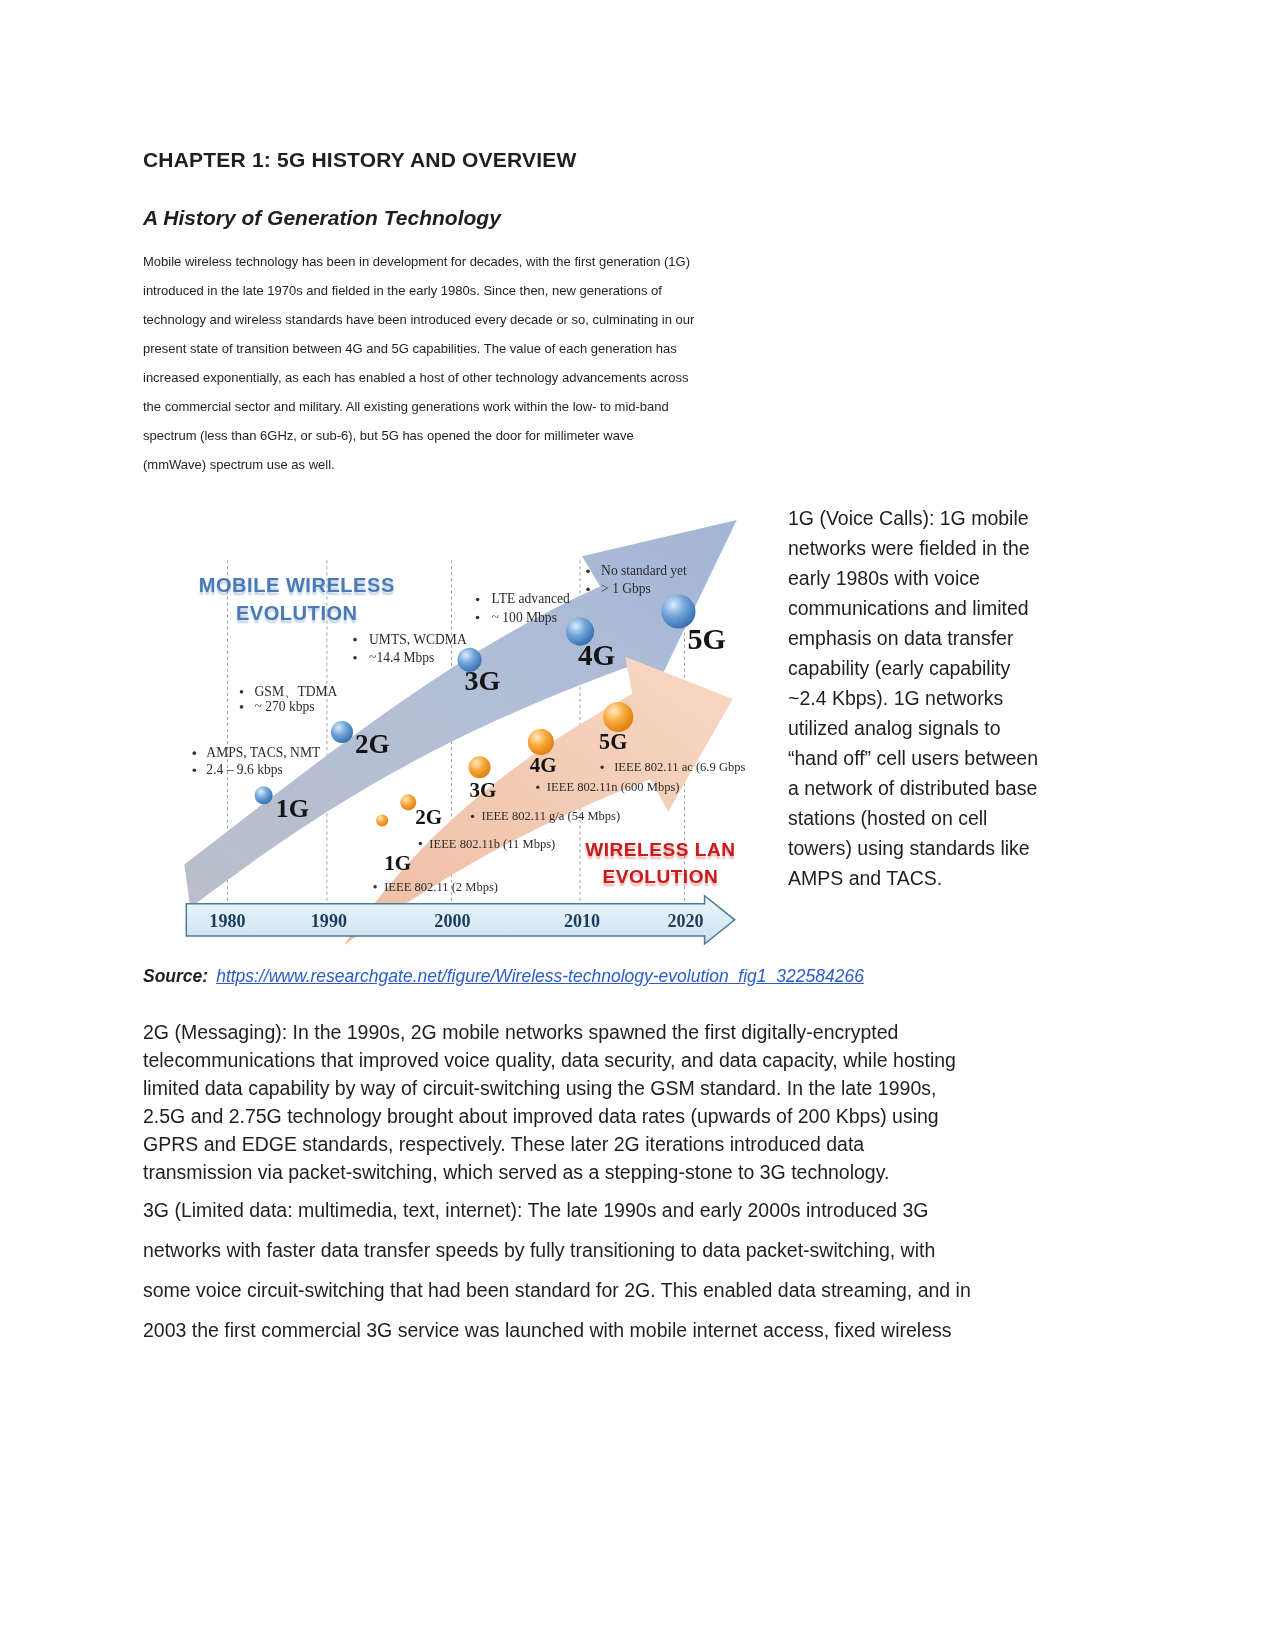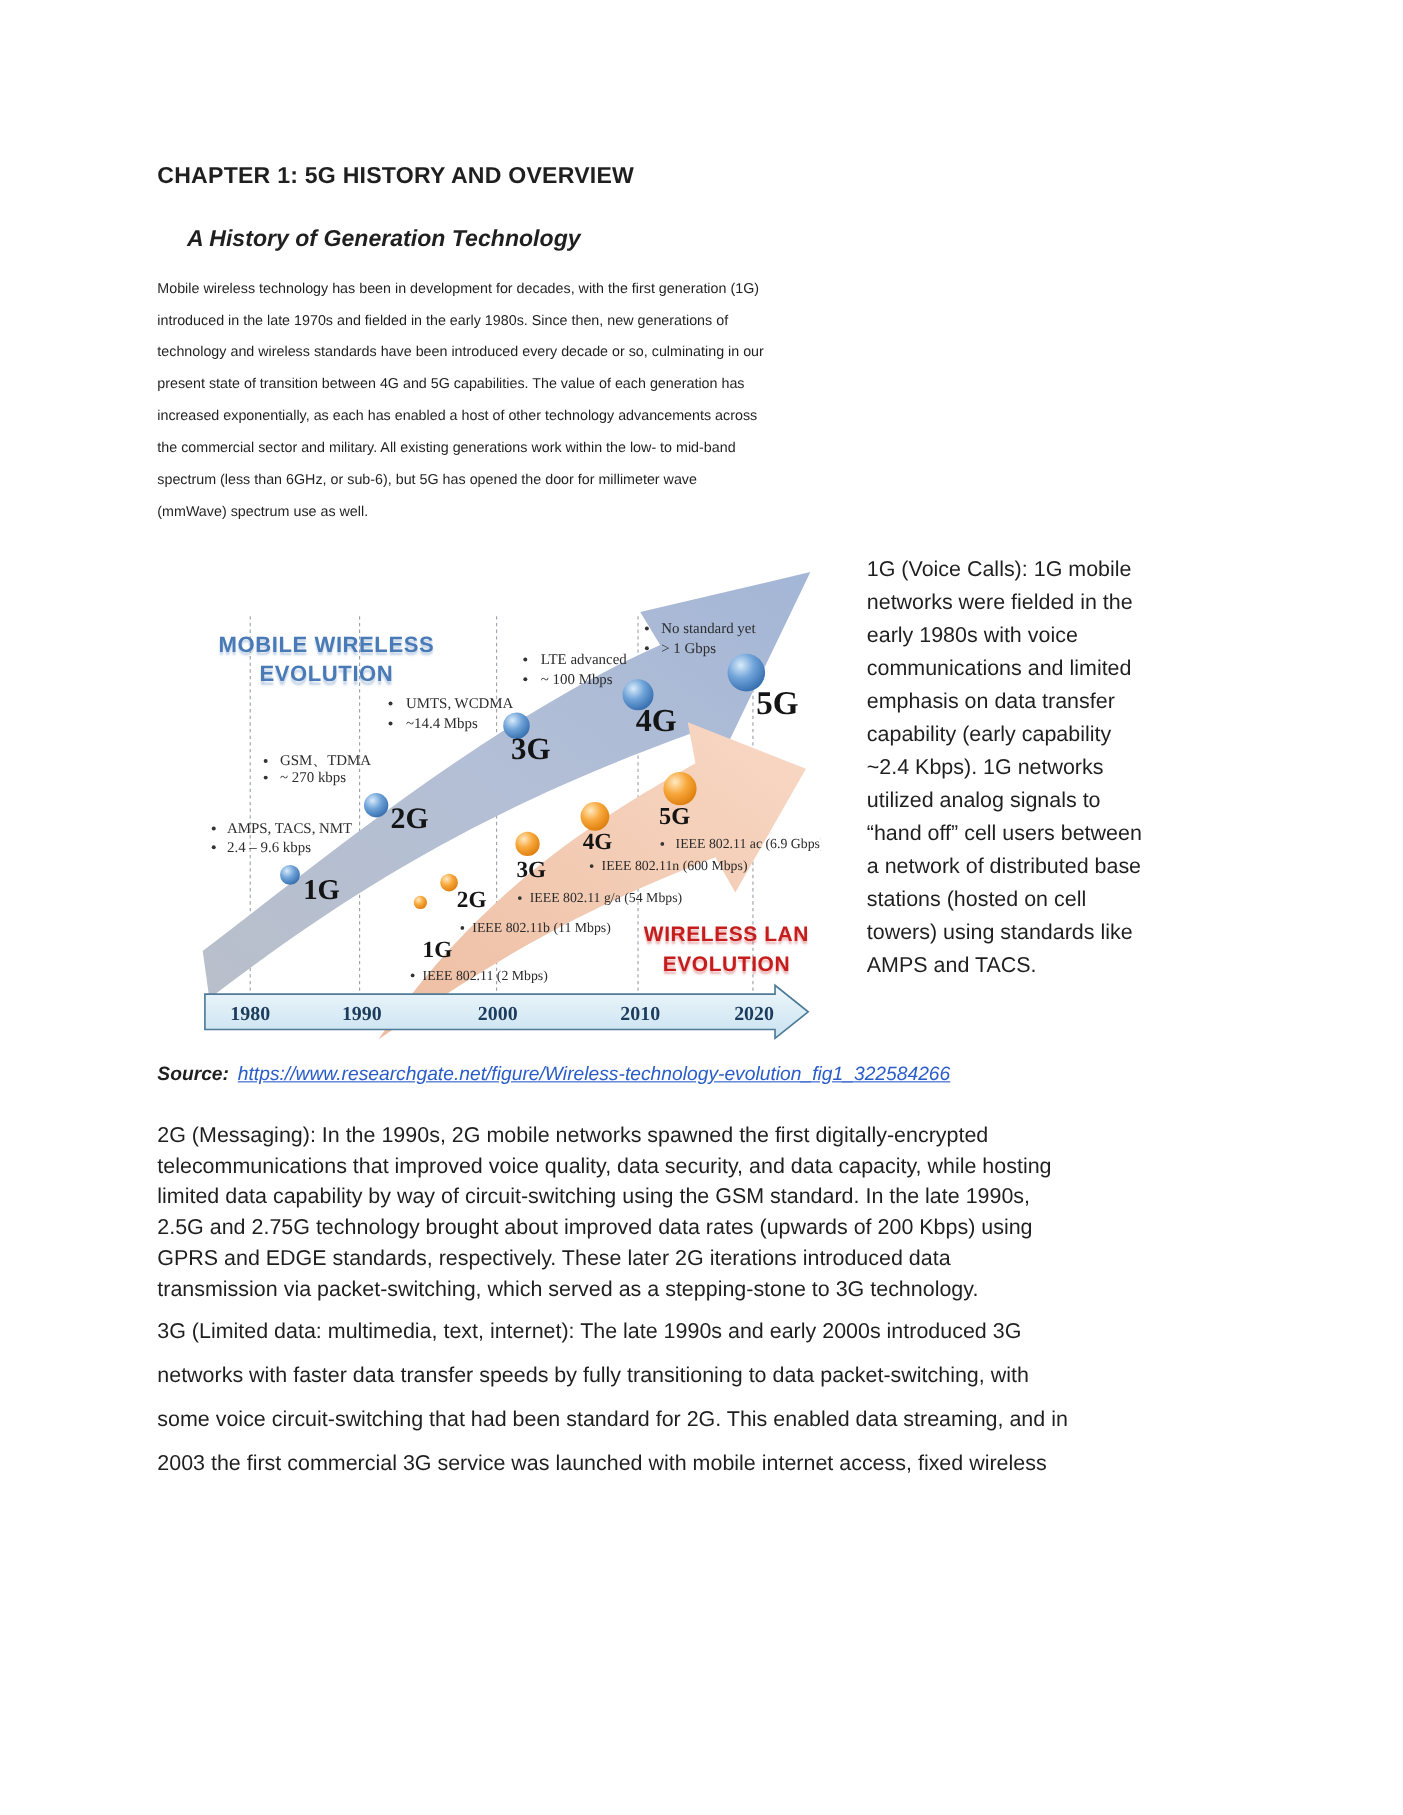--- a/index.html
+++ b/index.html
@@ -1,20 +1,20 @@
 <!DOCTYPE html>
 <html><head>
 <meta charset="utf-8">
 <style>
   html,body{margin:0;padding:0;}
   body{width:1275px;height:1650px;background:#ffffff;font-family:"Liberation Sans",sans-serif;color:#1f1f1f;}
   .page{position:relative;width:1275px;height:1340px;background:#ffffff;overflow:hidden;}
 
   .chapter-title{position:absolute;left:143px;top:148px;font-size:21px;font-weight:700;letter-spacing:.2px;}
-  .section-heading{position:absolute;left:143px;top:206px;font-size:21px;font-weight:700;font-style:italic;margin-left:27px;}
+  .section-heading{position:absolute;left:143px;top:206px;font-size:21px;font-weight:700;font-style:italic;}
 
   .body-text{font-size:13px;line-height:29px;white-space:pre-line;}
   .intro{position:absolute;left:143px;top:247px;width:1000px;}
   .col-right{position:absolute;left:788px;top:503px;width:318px;font-size:19.5px;line-height:30px;}
   .lead-italic{}
   .rest-text{white-space:pre-line;}
 
   .para{position:absolute;left:143px;width:1010px;font-size:19.5px;line-height:40px;}
   .p2g{top:1018px;line-height:28px;}
   .p3g{top:1190px;}

